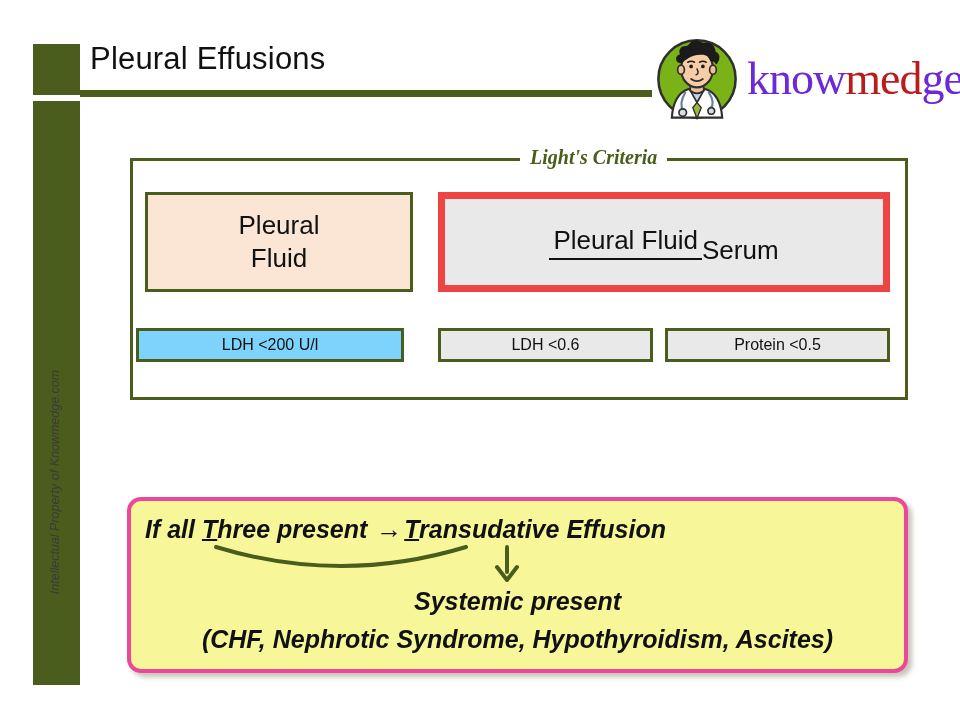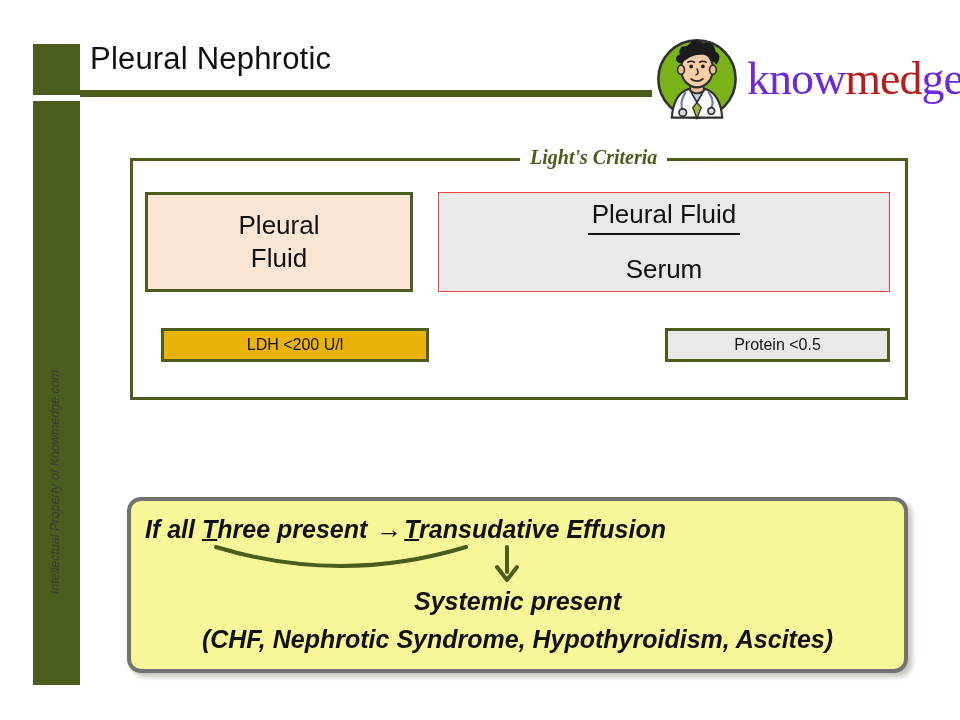--- a/index.html
+++ b/index.html
@@ -142,24 +142,24 @@
     color: #111111;
     line-height: 1.28;
   }
   .box-ratio {
     position: absolute;
     left: 305px;
     top: 31px;
     width: 452px;
     height: 100px;
     background: #e9e9e9;
-    border: 1px solid #ef4444;
+    border: 7px solid #ef4444;
     box-sizing: border-box;
     display: flex;
-    flex-direction: column;
+    flex-direction: row;
     align-items: center;
     justify-content: center;
     font-size: 26px;
     color: #111111;
     line-height: 1.28;
   }
   .ratio-num {
     border-bottom: 2px solid #111111;
     padding: 0 4px 1px 4px;
   }
@@ -173,44 +173,44 @@
     border: 3px solid #4b5d1c;
     box-sizing: border-box;
     display: flex;
     align-items: center;
     justify-content: center;
     font-size: 16px;
     color: #111111;
     white-space: nowrap;
   }
   .chip-ldh-abs {
-    left: 28px;
+    left: 3px;
     width: 268px;
-    background: #eab308;
+    background: #7dd3fc;
   }
   .chip-ldh-ratio {
     left: 305px;
     width: 215px;
     background: #e9e9e9;
   }
   .chip-protein {
     left: 532px;
     width: 225px;
     background: #e9e9e9;
   }
 
   
   .conclusion {
     position: absolute;
     left: 127px;
     top: 497px;
     width: 781px;
     height: 176px;
     background: #f7f79a;
-    border: 4px solid #737373;
+    border: 4px solid #ec4899;
     border-radius: 14px;
     box-sizing: border-box;
     box-shadow: 4px 4px 5px rgba(90, 90, 60, 0.35);
     font-style: italic;
     font-weight: bold;
     color: #111111;
   }
   .conclusion-line1 {
     position: absolute;
     left: 14px;
@@ -259,21 +259,21 @@
     font-size: 25px;
     white-space: nowrap;
   }
 </style>
 </head>
 <body>
 
 <div class="accent-top"></div>
 <div class="accent-bottom"></div>
 
-<div class="slide-title">Pleural Nephrotic</div>
+<div class="slide-title">Pleural Effusions</div>
 <div class="title-rule"></div>
 
 <div class="watermark">Intellectual Property of Knowmedge.com</div>
 
 <div class="logo">
   <svg class="logo-avatar" viewBox="0 0 100 100">
     <circle cx="50" cy="50" r="46" fill="#7ab317"></circle>
     <circle cx="50" cy="50" r="46" fill="none" stroke="#2f2f2f" stroke-width="3"></circle>
 
     <path d="M20 96 Q22 68 40 62 L60 62 Q78 68 80 96 Z" fill="#ffffff" stroke="#2f2f2f" stroke-width="2.5"></path>
@@ -323,20 +323,23 @@
     </div>
 
     <div class="box-ratio">
       <span class="ratio-num">Pleural Fluid</span>
       <span class="ratio-den">Serum</span>
     </div>
 
     <div class="chip chip-ldh-abs">
       <span>LDH &lt;200 U/l</span>
     </div>
+    <div class="chip chip-ldh-ratio">
+      <span>LDH &lt;0.6</span>
+    </div>
     <div class="chip chip-protein">
       <span>Protein &lt;0.5</span>
     </div>
 
   </div>
 </div>
 <div class="criteria-legend">Light's Criteria</div>
 
 <div class="conclusion">
   <div class="conclusion-line1"><span>If all </span><u>T</u><span>hree present </span><span class="arrow-right">→</span><u>T</u><span>ransudative</span><span> Effusion</span></div>

